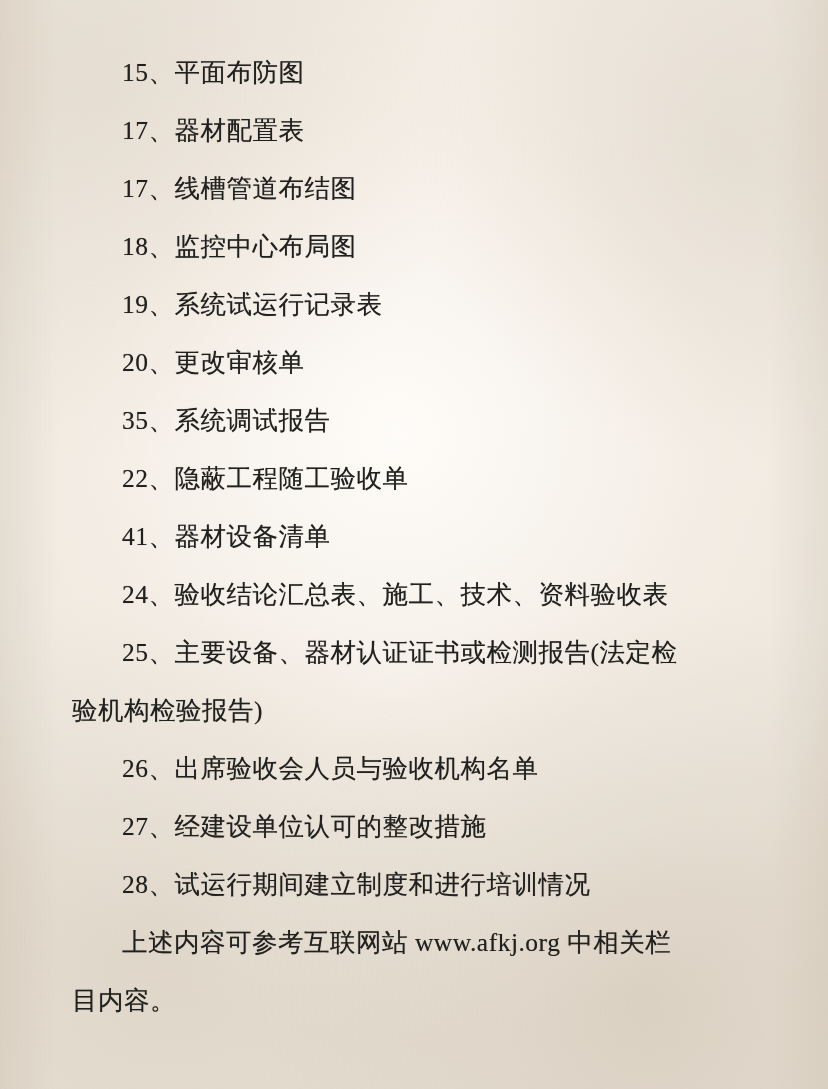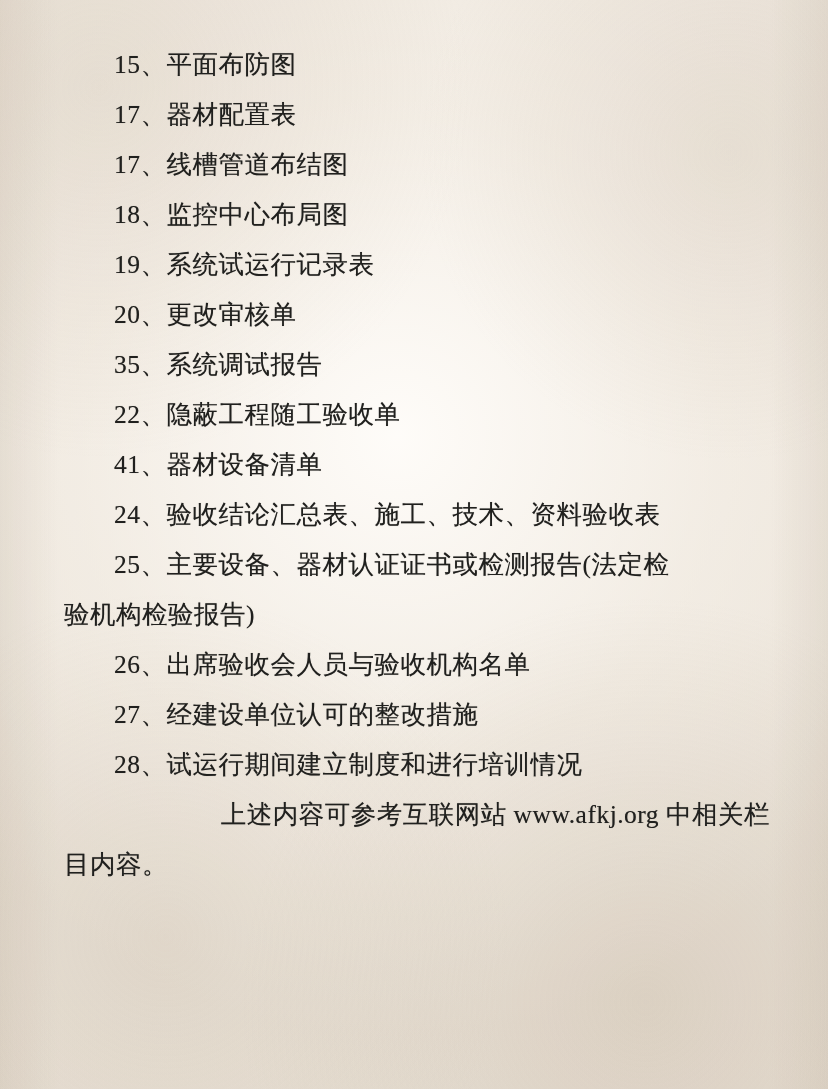--- a/index.html
+++ b/index.html
@@ -41,29 +41,28 @@
     position: relative;
     z-index: 2;
   }
   .line {
     color: #20201e;
     font-size: 25.5px;
     line-height: 50px;
     letter-spacing: 0.5px;
     white-space: pre-wrap;
     text-indent: 50px;
-    margin: 0;
+    margin: 8px;
     text-shadow: 0 0 0.7px rgba(30,30,28,0.45);
   }
   .line.cont {
     text-indent: 0;
   }
   .line.para {
     text-indent: 50px;
-    text-align: right;
   }
   .spacer-top {
     height: 14px;
   }
   .trailing-space {
     height: 150px;
   }
 </style>
 </head>
 <body>

